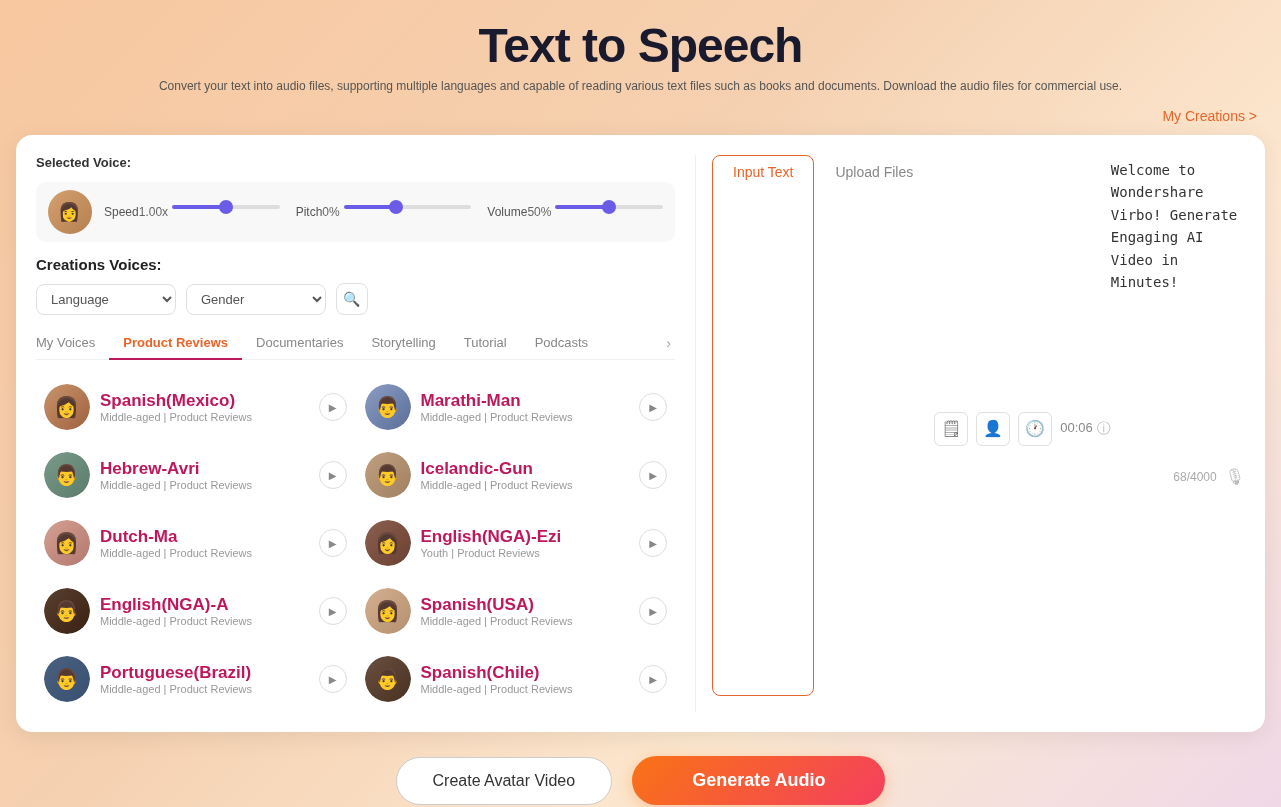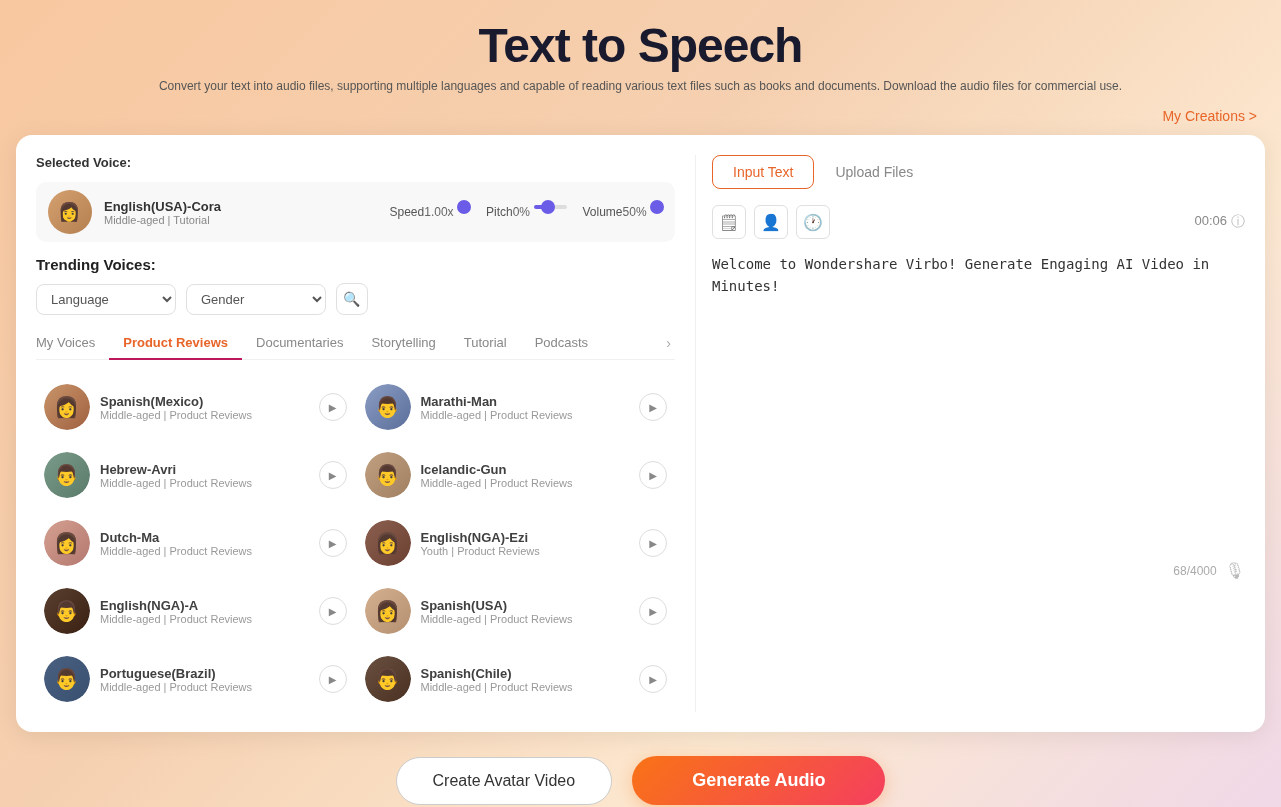--- a/index.html
+++ b/index.html
@@ -229,21 +229,21 @@
       border-radius: 50%;
       overflow: hidden;
       flex-shrink: 0;
     }
     .vc-img {
       width: 100%;
       height: 100%;
       border-radius: 50%;
     }
     .voice-card-info { flex: 1; }
-    .vc-name { font-size: 13px; font-weight: 600; color: #404040; }
+    .vc-name { font-size: 17px; font-weight: 600; color: #be185d; }
     .vc-meta { font-size: 11px; color: #999; }
     .play-btn {
       width: 28px;
       height: 28px;
       border-radius: 50%;
       border: 1px solid #ddd;
       background: white;
       display: flex;
       align-items: center;
       justify-content: center;
@@ -263,21 +263,20 @@
     .av-english-nga-a { background: linear-gradient(135deg, #5a4030, #3a2010); }
     .av-spanish-usa { background: linear-gradient(135deg, #d4b090, #b49070); }
     .av-portuguese-brazil { background: linear-gradient(135deg, #4a6080, #3a5070); }
     .av-spanish-chile { background: linear-gradient(135deg, #6a5040, #4a3020); }
     .av-cora { background: linear-gradient(135deg, #d4a070, #b48050); }
 
     
     .right-panel {
       flex: 1;
       display: flex;
-      flex-direction: column;
     }
 
     .tab-bar {
       display: flex;
       gap: 0;
       margin-bottom: 16px;
     }
     .input-tab {
       padding: 8px 20px;
       font-size: 14px;
@@ -400,24 +399,20 @@
 <div class="main-container">
 
   <div class="left-panel">
 
     <div class="selected-voice-label">Selected Voice:</div>
 
     <div class="voice-selector">
       <div class="voice-avatar">
         <div class="voice-avatar-img av-cora">👩</div>
       </div>
-      <div class="voice-info">
-        <div class="voice-name">English(USA)-Cora</div>
-        <div class="voice-meta">Middle-aged | Tutorial</div>
-      </div>
       <div class="sliders-row">
         <div class="slider-group">
           <div class="slider-header">
             <span class="slider-label">Speed</span>
             <span class="slider-value">1.00x</span>
           </div>
           <input type="range" class="slider-speed" min="0" max="100" value="50" style="">
         </div>
         <div class="slider-group">
           <div class="slider-header">
@@ -429,21 +424,21 @@
         <div class="slider-group">
           <div class="slider-header">
             <span class="slider-label">Volume</span>
             <span class="slider-value">50%</span>
           </div>
           <input type="range" class="slider-volume" min="0" max="100" value="50" style="">
         </div>
       </div>
     </div>
 
-    <div class="trending-label">Trending Voices:</div>
+    <div class="trending-label">Creations Voices:</div>
 
     <div class="filter-row">
       <select class="filter-select">
         <option>Language</option>
       </select>
       <select class="filter-select">
         <option>Gender</option>
       </select>
       <div class="search-icon-btn">
         <span>🔍</span>

